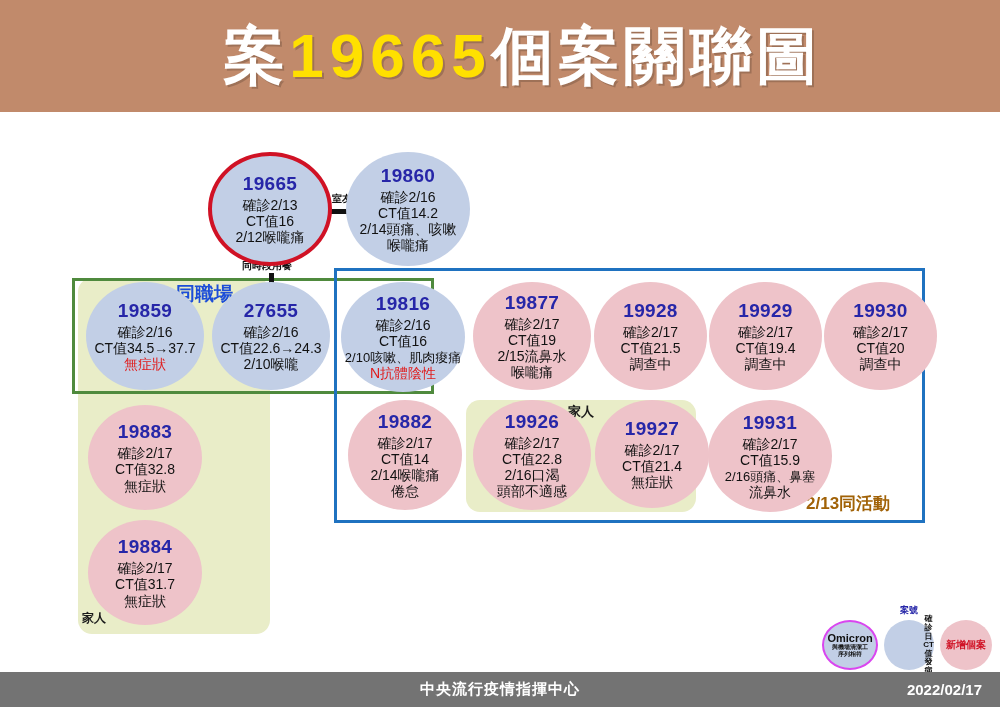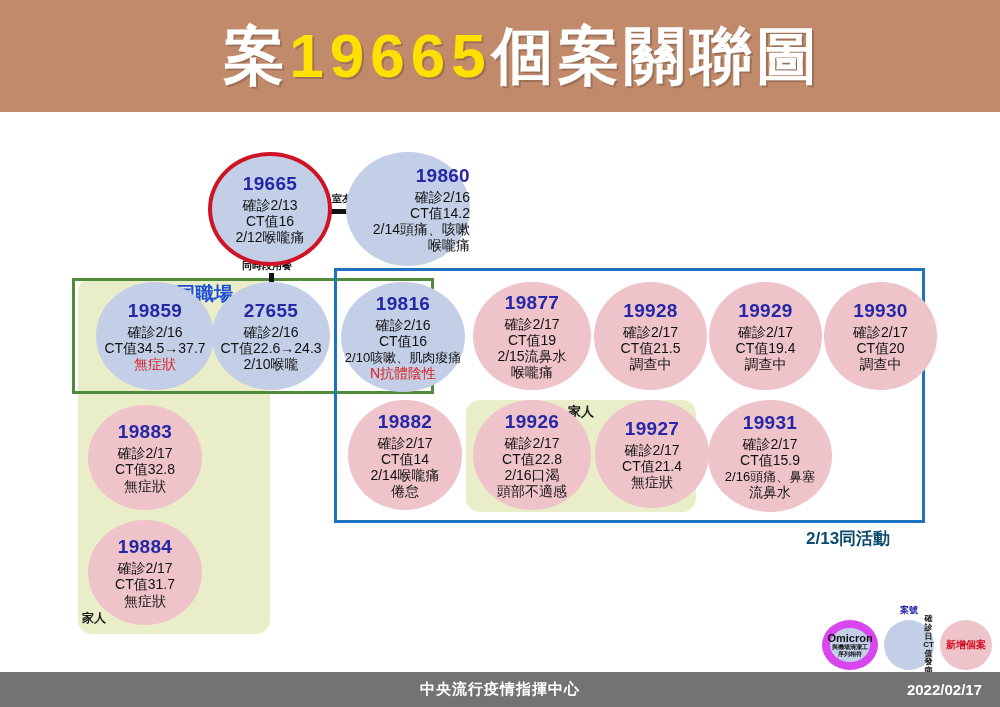--- a/index.html
+++ b/index.html
@@ -47,21 +47,21 @@
   .family-box-2 {
     position: absolute; left: 466px; top: 400px; width: 230px; height: 112px;
     background: #e9edc8; border-radius: 14px;
   }
   .family-box-2-label {
     position: absolute; left: 568px; top: 403px;
     font-size: 13px; font-weight: 700; color: #1a1a1a;
   }
   .activity-label {
     position: absolute; left: 806px; top: 492px;
-    font-size: 17px; font-weight: 700; color: #0c4a6e; margin-top: 35px;
+    font-size: 17px; font-weight: 700; color: #a16207;
   }
 
   
   .conn { position: absolute; background: #111; }
 
   .conn-label {
     position: absolute; font-size: 10px; font-weight: 700; color: #111;
     background: #fff; padding: 0 2px; white-space: nowrap;
   }
 
@@ -82,21 +82,21 @@
   .node.pink { background: #eec3c9; }
   .node.ring { border: 4px solid #d01225; }
 
   
   .legend { position: absolute; }
   .lg-circle {
     position: absolute; border-radius: 50%;
     display: flex; flex-direction: column; align-items: center; justify-content: center;
     text-align: center; line-height: 1.08;
   }
-  .lg-omicron { left: 822px; top: 620px; width: 56px; height: 50px; background: #c2cfe6; border: 8px solid #d946ef; }
+  .lg-omicron { left: 822px; top: 620px; width: 56px; height: 50px; background: #c2cfe6; border: 2px solid #d946ef; }
   .lg-omicron .t1 { font-size: 11px; font-weight: 700; color: #111; }
   .lg-omicron .t2 { font-size: 6px; font-weight: 700; color: #111; }
   .lg-omicron .t3 { font-size: 6px; font-weight: 700; color: #111; }
   .lg-case { left: 884px; top: 620px; width: 50px; height: 50px; background: #c2cfe6; }
   .lg-case .t0 { font-size: 9px; font-weight: 700; color: #2626a8; }
   .lg-case .tx { font-size: 8px; font-weight: 700; color: #111; padding-left: 39px; }
   .lg-new { left: 940px; top: 620px; width: 52px; height: 50px; background: #eec3c9; }
   .lg-new .tn { font-size: 10px; font-weight: 700; color: #d01225; }
 
   
@@ -133,29 +133,29 @@
   <div class="family-box-2-label">家人</div>
   <div class="activity-label">2/13同活動</div>
 
   <div class="node blue ring" style="left:208px; top:152px; width:124px; height:114px;">
     <div class="nid">19665</div>
     <div class="ln">確診2/13</div>
     <div class="ln">CT值16</div>
     <div class="ln">2/12喉嚨痛</div>
   </div>
 
-  <div class="node blue" style="left:346px; top:152px; width:124px; height:114px;align-items:flex-end;">
+  <div class="node blue" style="left:346px; top:152px; width:124px; height:114px;">
     <div class="nid">19860</div>
     <div class="ln">確診2/16</div>
     <div class="ln"><span>CT值</span><span class="red">14.2</span></div>
     <div class="ln">2/14頭痛、咳嗽</div>
     <div class="ln">喉嚨痛</div>
   </div>
 
-  <div class="node blue" style="left:96px; top:282px; width:118px; height:108px;text-align:center;">
+  <div class="node blue" style="left:86px; top:282px; width:118px; height:108px;text-align:center;">
     <div class="nid">19859</div>
     <div class="ln">確診2/16</div>
     <div class="ln"><span>CT值34.5</span><span class="red">→37.7</span></div>
     <div class="ln red">無症狀</div>
   </div>
 
   <div class="node blue" style="left:212px; top:282px; width:118px; height:108px;">
     <div class="nid">27655</div>
     <div class="ln">確診2/16</div>
     <div class="ln"><span>CT值22.6</span><span class="red">→24.3</span></div>

